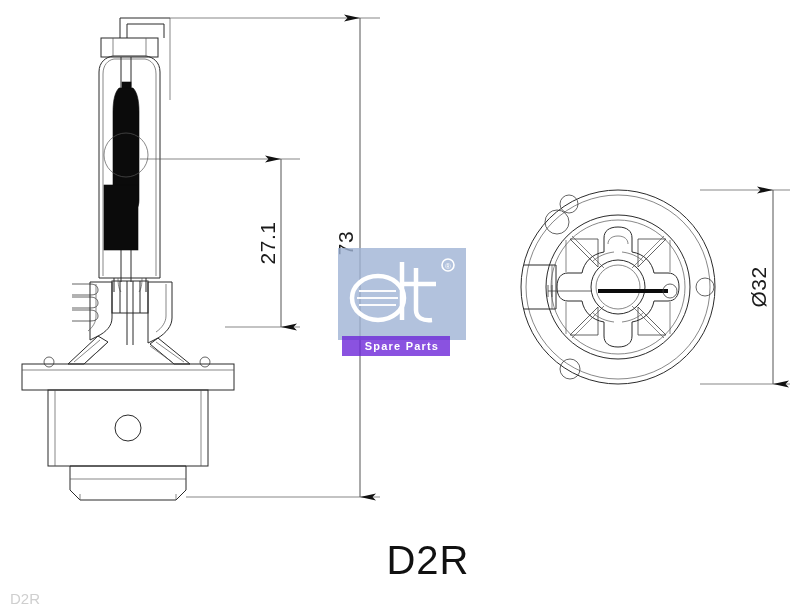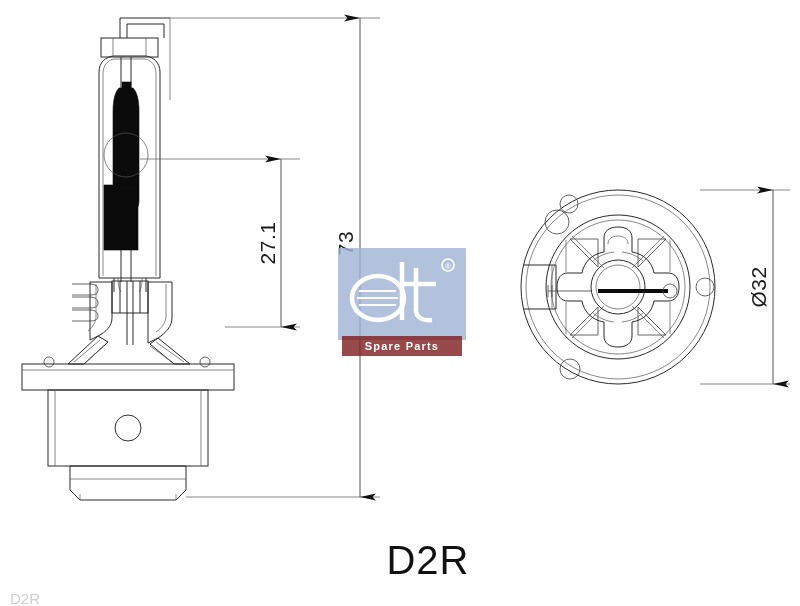--- a/index.html
+++ b/index.html
@@ -63,22 +63,22 @@
   .wm-plate {
     position: absolute;
     left: 0; top: 0;
     width: 128px; height: 92px;
     background: #9fb3d4;
     opacity: 0.80;
   }
   .wm-sub {
     position: absolute;
     left: 4px; top: 88px;
-    width: 120px; height: 20px;
-    background: #7f1d1d;
+    width: 108px; height: 20px;
+    background: #6d28d9;
     opacity: 0.80;
   }
   .wm-sub-text {
     position: absolute;
     left: 0; top: 0;
     width: 120px; height: 20px;
     line-height: 20px;
     text-align: center;
     font-family: "Liberation Sans", sans-serif;
     font-size: 11px;

